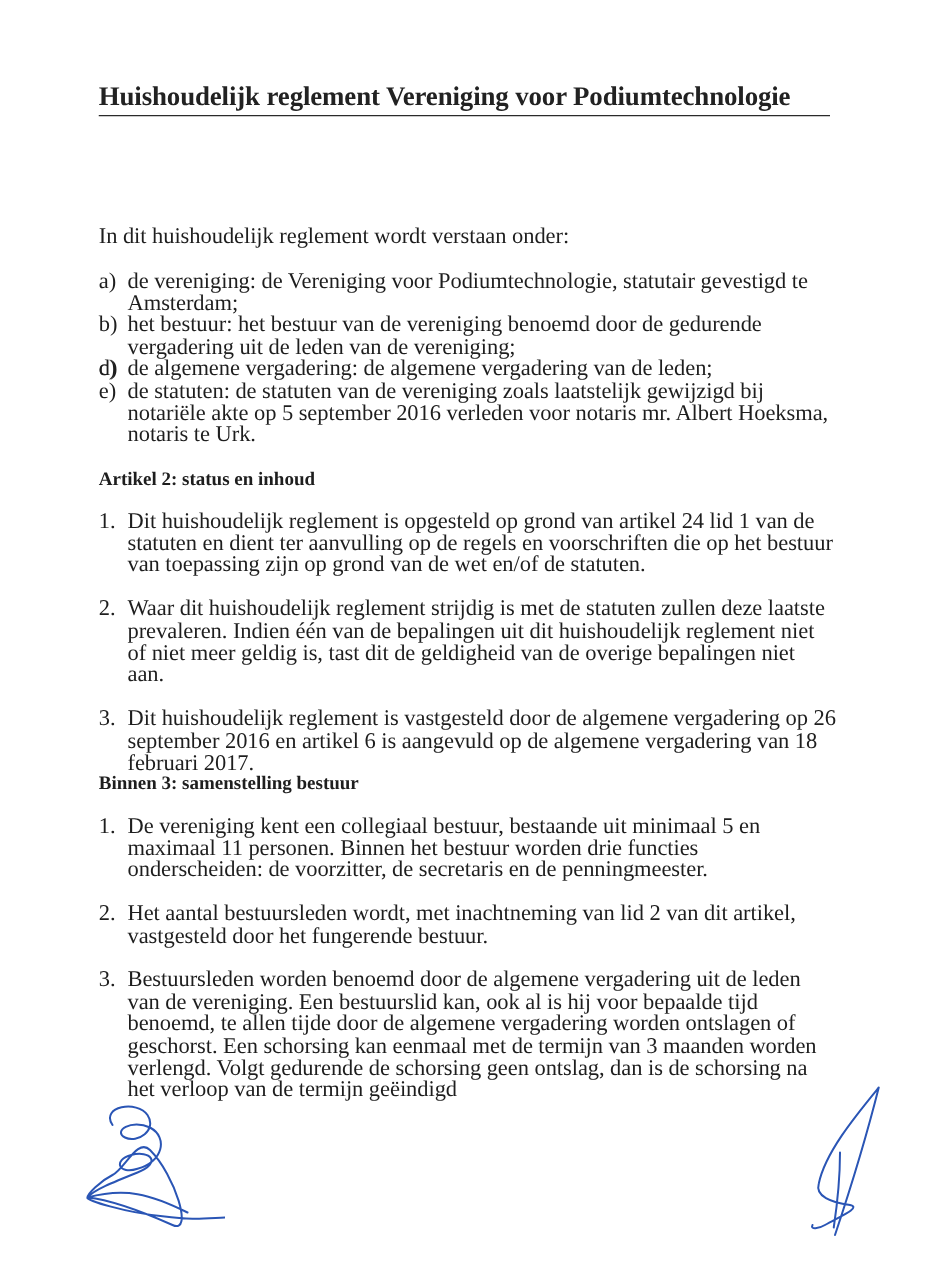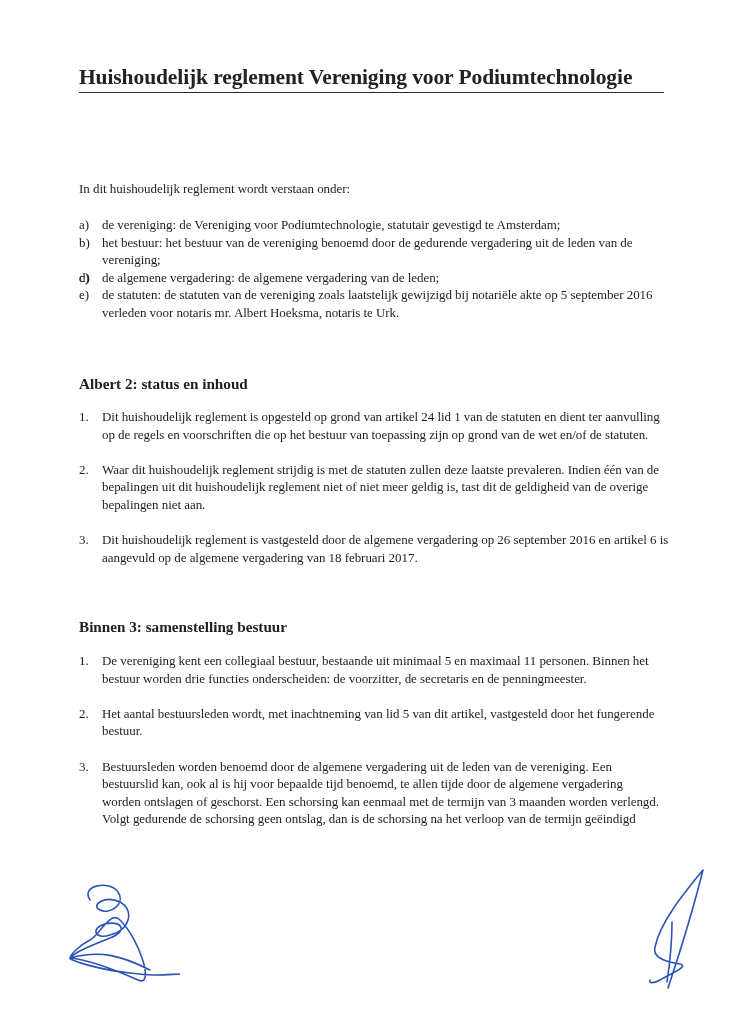--- a/index.html
+++ b/index.html
@@ -8,21 +8,21 @@
       font-family: "Liberation Serif", "DejaVu Serif", serif;
       color: #1e1e1e;
     }
     .page { position: absolute; left: 0; top: 0; width: 640px; height: 1024px; }
     .title {
       position: absolute; left: 79px; top: 64px; width: 585px;
       font-size: 21.5px; font-weight: bold; letter-spacing: -0.1px;
       border-bottom: 1.6px solid #2a2a2a; padding-bottom: 2px; line-height: 26px;
       color: #222;
     }
-    .text { font-size: 13px; line-height: 17.6px; letter-spacing: -0.05px; }
+    .text { font-size: 18px; line-height: 17.6px; letter-spacing: -0.05px; }
     .heading { position: absolute; left: 79px; font-size: 15.2px; font-weight: bold; line-height: 18px; }
     .para { position: absolute; left: 79px; }
     .list { position: absolute; left: 79px; width: 600px; margin: 0; padding: 0; list-style: none; }
     .list li { position: relative; padding-left: 23px; }
     .list li .marker { position: absolute; left: 0; top: 0; }
     .numlist li { margin-bottom: 17.6px; }
     .sig { position: absolute; }
   </style>
 </head>
 <body>
@@ -33,31 +33,31 @@
 
   <div class="para text" style="top:180px;">In dit huishoudelijk reglement wordt verstaan onder:</div>
   <ul class="list text" style="top:216px; width:590px;">
     <li><span class="marker">a)</span><span>de vereniging: de Vereniging voor Podiumtechnologie, statutair gevestigd te Amsterdam;</span></li>
     <li><span class="marker">b)</span><span>het bestuur: het bestuur van de vereniging benoemd door de gedurende vergadering uit de leden van de vereniging;</span></li>
     <li><span class="marker">c)</span></li>
     <li><span class="marker">d)</span><span>de algemene vergadering: de algemene vergadering van de leden;</span></li>
     <li><span class="marker">e)</span><span>de statuten: de statuten van de vereniging zoals laatstelijk gewijzigd bij notariële akte op 5 september 2016 verleden voor notaris mr. Albert Hoeksma, notaris te Urk.</span></li>
   </ul>
 
-  <div class="heading" style="top:375px;">Albert 2: status en inhoud</div>
+  <div class="heading" style="top:375px;">Artikel 2: status en inhoud</div>
   <ul class="list text numlist" style="top:408px; width:590px;">
     <li><span class="marker">1.</span><span>Dit huishoudelijk reglement is opgesteld op grond van artikel 24 lid 1 van de statuten en dient ter aanvulling op de regels en voorschriften die op het bestuur van toepassing zijn op grond van de wet en/of de statuten.</span></li>
     <li><span class="marker">2.</span><span>Waar dit huishoudelijk reglement strijdig is met de statuten zullen deze laatste prevaleren. Indien één van de bepalingen uit dit huishoudelijk reglement niet of niet meer geldig is, tast dit de geldigheid van de overige bepalingen niet aan.</span></li>
     <li><span class="marker">3.</span><span>Dit huishoudelijk reglement is vastgesteld door de algemene vergadering op 26 september 2016 en artikel 6 is aangevuld op de algemene vergadering van 18 februari 2017.</span></li>
   </ul>
 
   <div class="heading" style="top:618px;">Binnen 3: samenstelling bestuur</div>
   <ul class="list text numlist" style="top:652px; width:585px;">
     <li><span class="marker">1.</span><span>De vereniging kent een collegiaal bestuur, bestaande uit minimaal 5 en maximaal 11 personen. Binnen het bestuur worden drie functies onderscheiden: de voorzitter, de secretaris en de penningmeester.</span></li>
-    <li><span class="marker">2.</span><span>Het aantal bestuursleden wordt, met inachtneming van lid 5 van dit artikel, vastgesteld door het fungerende bestuur.</span></li>
+    <li><span class="marker">2.</span><span>Het aantal bestuursleden wordt, met inachtneming van lid 2 van dit artikel, vastgesteld door het fungerende bestuur.</span></li>
     <li><span class="marker">3.</span><span>Bestuursleden worden benoemd door de algemene vergadering uit de leden van de vereniging. Een bestuurslid kan, ook al is hij voor bepaalde tijd benoemd, te allen tijde door de algemene vergadering worden ontslagen of geschorst. Een schorsing kan eenmaal met de termijn van 3 maanden worden verlengd. Volgt gedurende de schorsing geen ontslag, dan is de schorsing na het verloop van de termijn geëindigd</span></li>
   </ul>
 
   <svg class="sig" style="left:60px; top:880px;" width="120" height="110" viewBox="0 0 120 110">
     <path d="M30,20 C20,5 50,0 58,12 C66,24 50,35 40,30 C30,25 45,15 60,22 C75,30 70,50 50,55 C35,60 30,48 45,44 C60,40 70,50 50,58 C30,66 15,72 10,78 C8,80 40,90 70,93 C95,96 100,95 120,94 M10,78 C30,80 60,92 78,100 C95,108 80,60 60,40 C50,30 40,55 30,60 C20,65 10,75 10,78 C40,70 60,75 90,90" fill="none" stroke="#2a55b5" stroke-width="1.6" stroke-linecap="round"></path>
   </svg>
   <svg class="sig" style="left:640px; top:862px;" width="70" height="130" viewBox="0 0 70 130">
     <path d="M63,8 C45,30 20,60 15,85 C12,95 25,100 40,102 C50,104 30,112 20,118 C15,121 8,122 10,118 M63,8 C55,40 40,90 28,126 M32,60 C32,80 30,100 27,120" fill="none" stroke="#2a55b5" stroke-width="1.6" stroke-linecap="round"></path>
   </svg>
 

